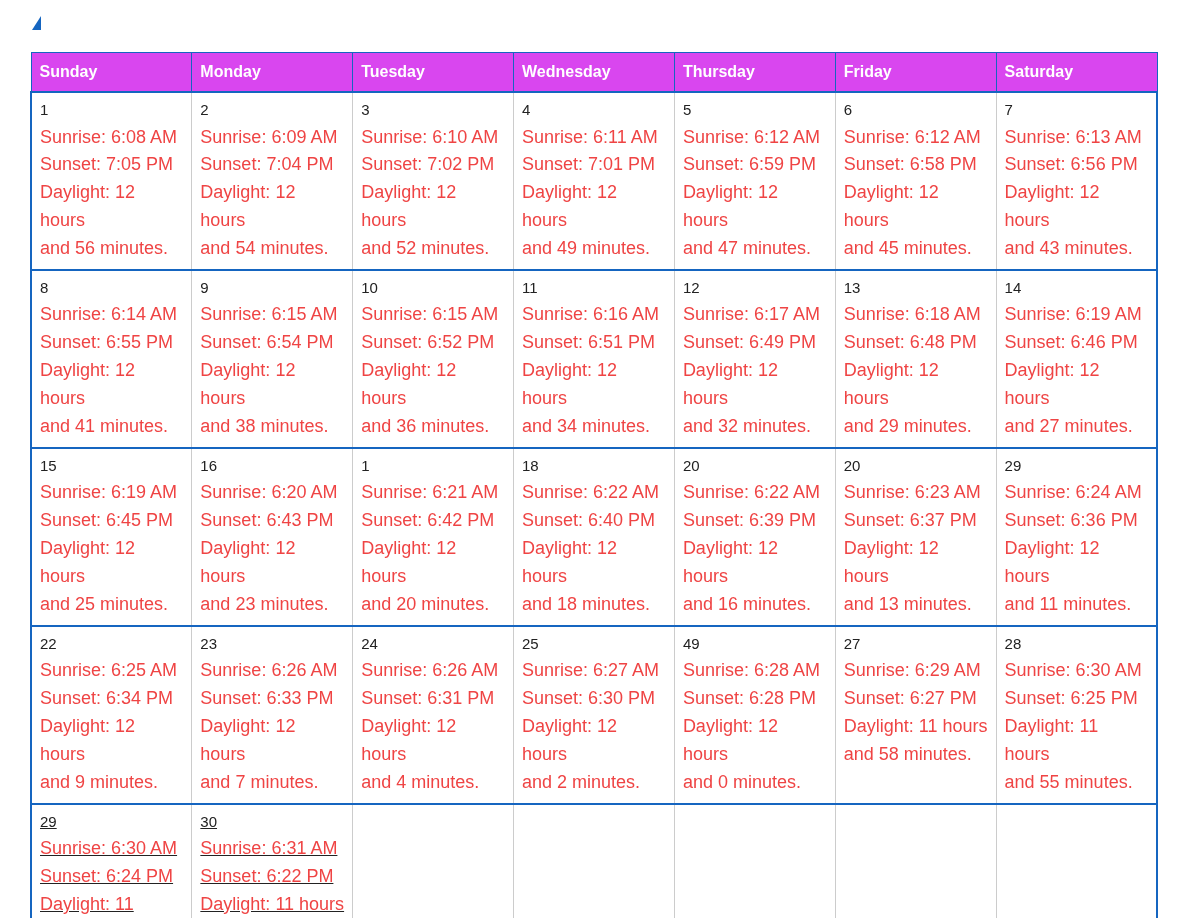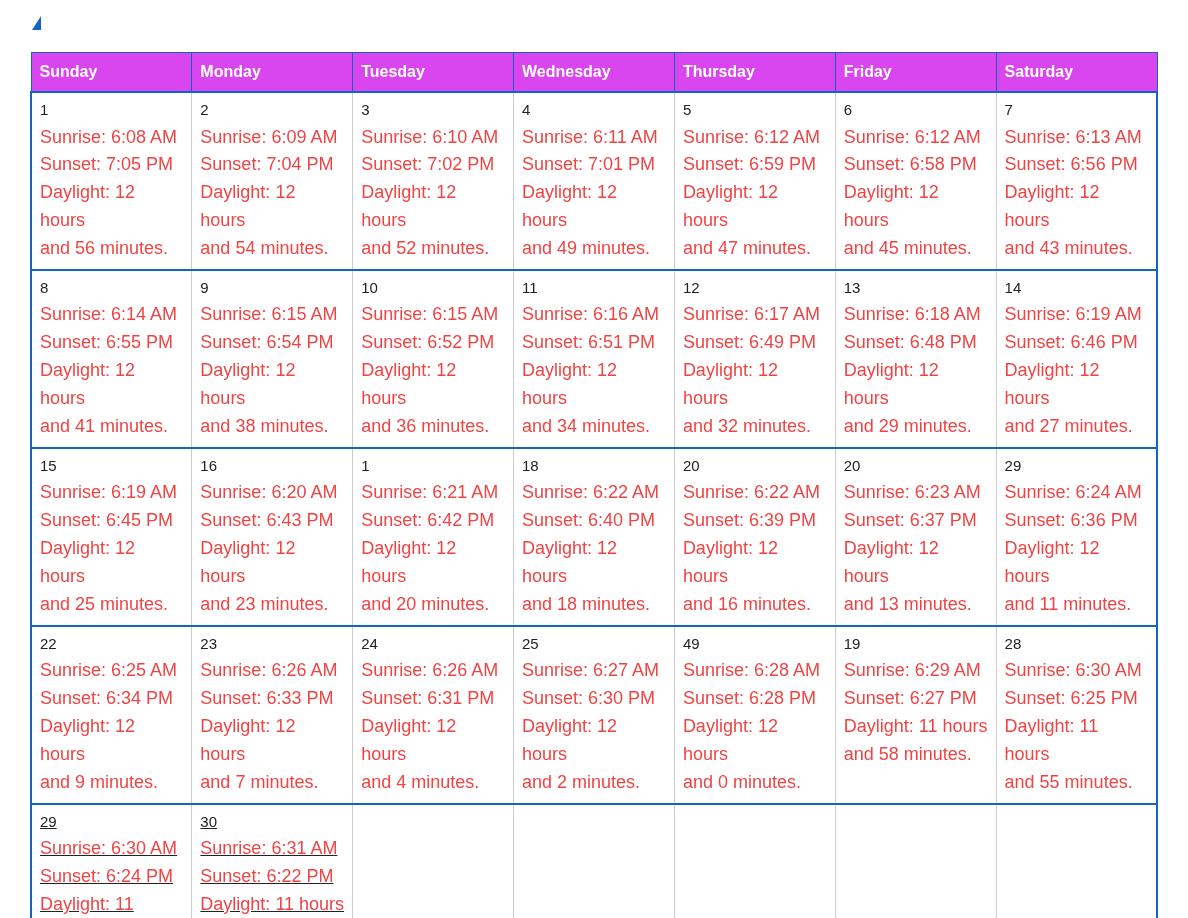--- a/index.html
+++ b/index.html
@@ -256,21 +256,21 @@
         </td>
         <td>
           <span class="day-num">25</span>
           <div class="day-info">Sunrise: 6:27 AM<br>Sunset: 6:30 PM<br>Daylight: 12 hours<br>and 2 minutes.</div>
         </td>
         <td>
           <span class="day-num">49</span>
           <div class="day-info">Sunrise: 6:28 AM<br>Sunset: 6:28 PM<br>Daylight: 12 hours<br>and 0 minutes.</div>
         </td>
         <td>
-          <span class="day-num">19</span>
+          <span class="day-num">27</span>
           <div class="day-info">Sunrise: 6:29 AM<br>Sunset: 6:27 PM<br>Daylight: 11 hours<br>and 58 minutes.</div>
         </td>
         <td>
           <span class="day-num">28</span>
           <div class="day-info">Sunrise: 6:30 AM<br>Sunset: 6:25 PM<br>Daylight: 11 hours<br>and 55 minutes.</div>
         </td>
       </tr>
       <tr class="row-sep">
         <td>
           <span class="day-num">29</span>

